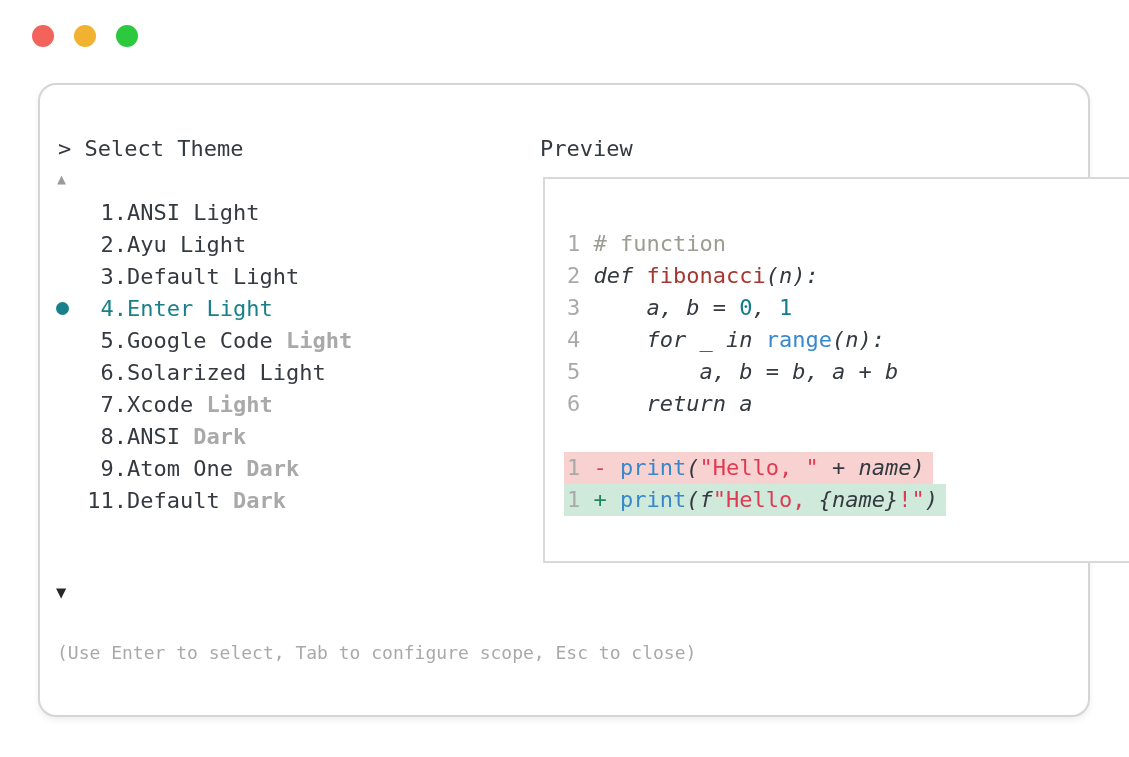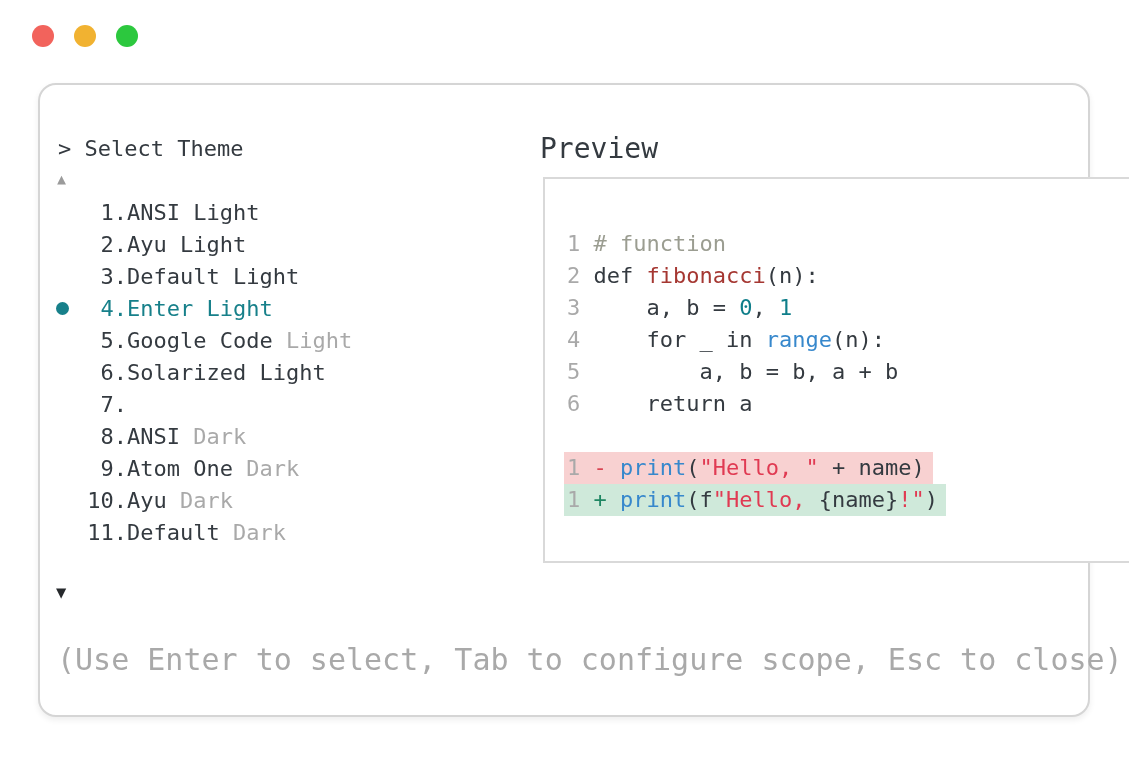--- a/index.html
+++ b/index.html
@@ -10,44 +10,44 @@
   }
   .traffic{position:absolute;left:32px;top:25px;display:flex;gap:20px;}
   .light{width:22px;height:22px;border-radius:50%;}
   .card{
     position:absolute;left:38px;top:83px;width:1052px;height:634px;box-sizing:border-box;
     background:#fff;border:2px solid var(--card-border);border-radius:18px;
     box-shadow:0 3px 6px rgba(0,0,0,0.07);
     padding-left:48px;
   }
   .title{position:absolute;left:18px;top:51px;font-size:22px;line-height:26px;color:var(--text-dark);}
-  .preview-label{position:absolute;left:500px;top:51px;font-size:28px;line-height:26px;color:var(--text-dark);}
+  .preview-label{position:absolute;left:500px;top:51px;font-size:22px;line-height:26px;color:var(--text-dark);}
   .up-arrow{position:absolute;left:17px;top:85px;font-size:15px;color:var(--scroll-up);}
   .down-arrow{position:absolute;left:16px;top:497px;font-size:17px;color:var(--scroll-down);}
   .list{position:absolute;left:16px;top:111px;}
   .trow{display:flex;align-items:center;height:32px;font-size:22px;color:var(--text-dark);white-space:pre;cursor:default;}
   .bullet-slot{width:27px;display:flex;align-items:center;}
   .dot{width:13px;height:13px;border-radius:50%;background:var(--accent-teal);}
   .num{display:inline-block;width:44px;text-align:right;}
   .lbl{}
-  .muted{color:var(--muted-gray);}
+  .muted{color:var(--muted-gray);font-weight:bold;}
   .trow.selected .num,.trow.selected .lbl{color:var(--accent-teal);}
-  .help{position:absolute;left:17px;top:557px;font-size:30px;color:var(--muted-gray);white-space:pre;}
+  .help{position:absolute;left:17px;top:557px;font-size:18px;color:var(--muted-gray);white-space:pre;}
   .preview-box{
     position:absolute;left:503px;top:92px;width:616px;height:386px;box-sizing:border-box;
     border:2px solid var(--preview-border);background:#fff;padding:49px 0 0 22px;overflow:hidden;
   }
   .pline{height:32px;line-height:32px;font-size:22px;white-space:pre;color:var(--code-text);}
   .ln{color:var(--muted-gray);}
   .dbg{display:inline-block;padding:0 8px 0 3px;margin-left:-3px;}
   .dbg.removed{background:var(--removed-bg);}
   .dbg.added{background:var(--added-bg);}
   .sign-removed{color:var(--diff-minus);}
   .sign-added{color:var(--diff-plus);}
-  .tk-text{color:var(--code-text);}
+  .tk-text{color:var(--code-text);font-style:italic;}
   .tk-comment{color:var(--comment);}
   .tk-func{color:var(--func-red);}
   .tk-number{color:var(--number-teal);}
   .tk-builtin{color:var(--builtin-blue);}
   .tk-string{color:var(--string-crimson);}
 </style>
 </head>
 <body>
 
 <div class="traffic">
@@ -62,24 +62,23 @@
 
   <div class="up-arrow">▲</div>
 
   <div class="list">
       <div class="trow"><span class="bullet-slot"></span><span class="num">1.</span><span class="lbl">ANSI Light</span></div>
       <div class="trow"><span class="bullet-slot"></span><span class="num">2.</span><span class="lbl">Ayu Light</span></div>
       <div class="trow"><span class="bullet-slot"></span><span class="num">3.</span><span class="lbl">Default Light</span></div>
       <div class="trow selected"><span class="bullet-slot"><span class="dot"></span></span><span class="num">4.</span><span class="lbl">Enter Light</span></div>
       <div class="trow"><span class="bullet-slot"></span><span class="num">5.</span><span class="lbl">Google Code<span class="muted"> Light</span></span></div>
       <div class="trow"><span class="bullet-slot"></span><span class="num">6.</span><span class="lbl">Solarized Light</span></div>
-      <div class="trow"><span class="bullet-slot"></span><span class="num">7.</span></div>
+      <div class="trow"><span class="bullet-slot"></span><span class="num">7.</span><span class="lbl">Xcode<span class="muted"> Light</span></span></div>
       <div class="trow"><span class="bullet-slot"></span><span class="num">8.</span><span class="lbl">ANSI<span class="muted"> Dark</span></span></div>
       <div class="trow"><span class="bullet-slot"></span><span class="num">9.</span><span class="lbl">Atom One<span class="muted"> Dark</span></span></div>
-      <div class="trow"><span class="bullet-slot"></span><span class="num">10.</span><span class="lbl">Ayu<span class="muted"> Dark</span></span></div>
       <div class="trow"><span class="bullet-slot"></span><span class="num">11.</span><span class="lbl">Default<span class="muted"> Dark</span></span></div>
     </div>
 
   <div class="down-arrow">▼</div>
 
   <div class="preview-box">
       <div class="pline"><span class="ln">1 </span><span class="tk-comment"># function</span></div>
       <div class="pline"><span class="ln">2 </span><span class="tk-text">def </span><span class="tk-func">fibonacci</span><span class="tk-text">(n):</span></div>
       <div class="pline"><span class="ln">3 </span><span class="tk-text">    a, b = </span><span class="tk-number">0</span><span class="tk-text">, </span><span class="tk-number">1</span></div>
       <div class="pline"><span class="ln">4 </span><span class="tk-text">    for _ in </span><span class="tk-builtin">range</span><span class="tk-text">(n):</span></div>

